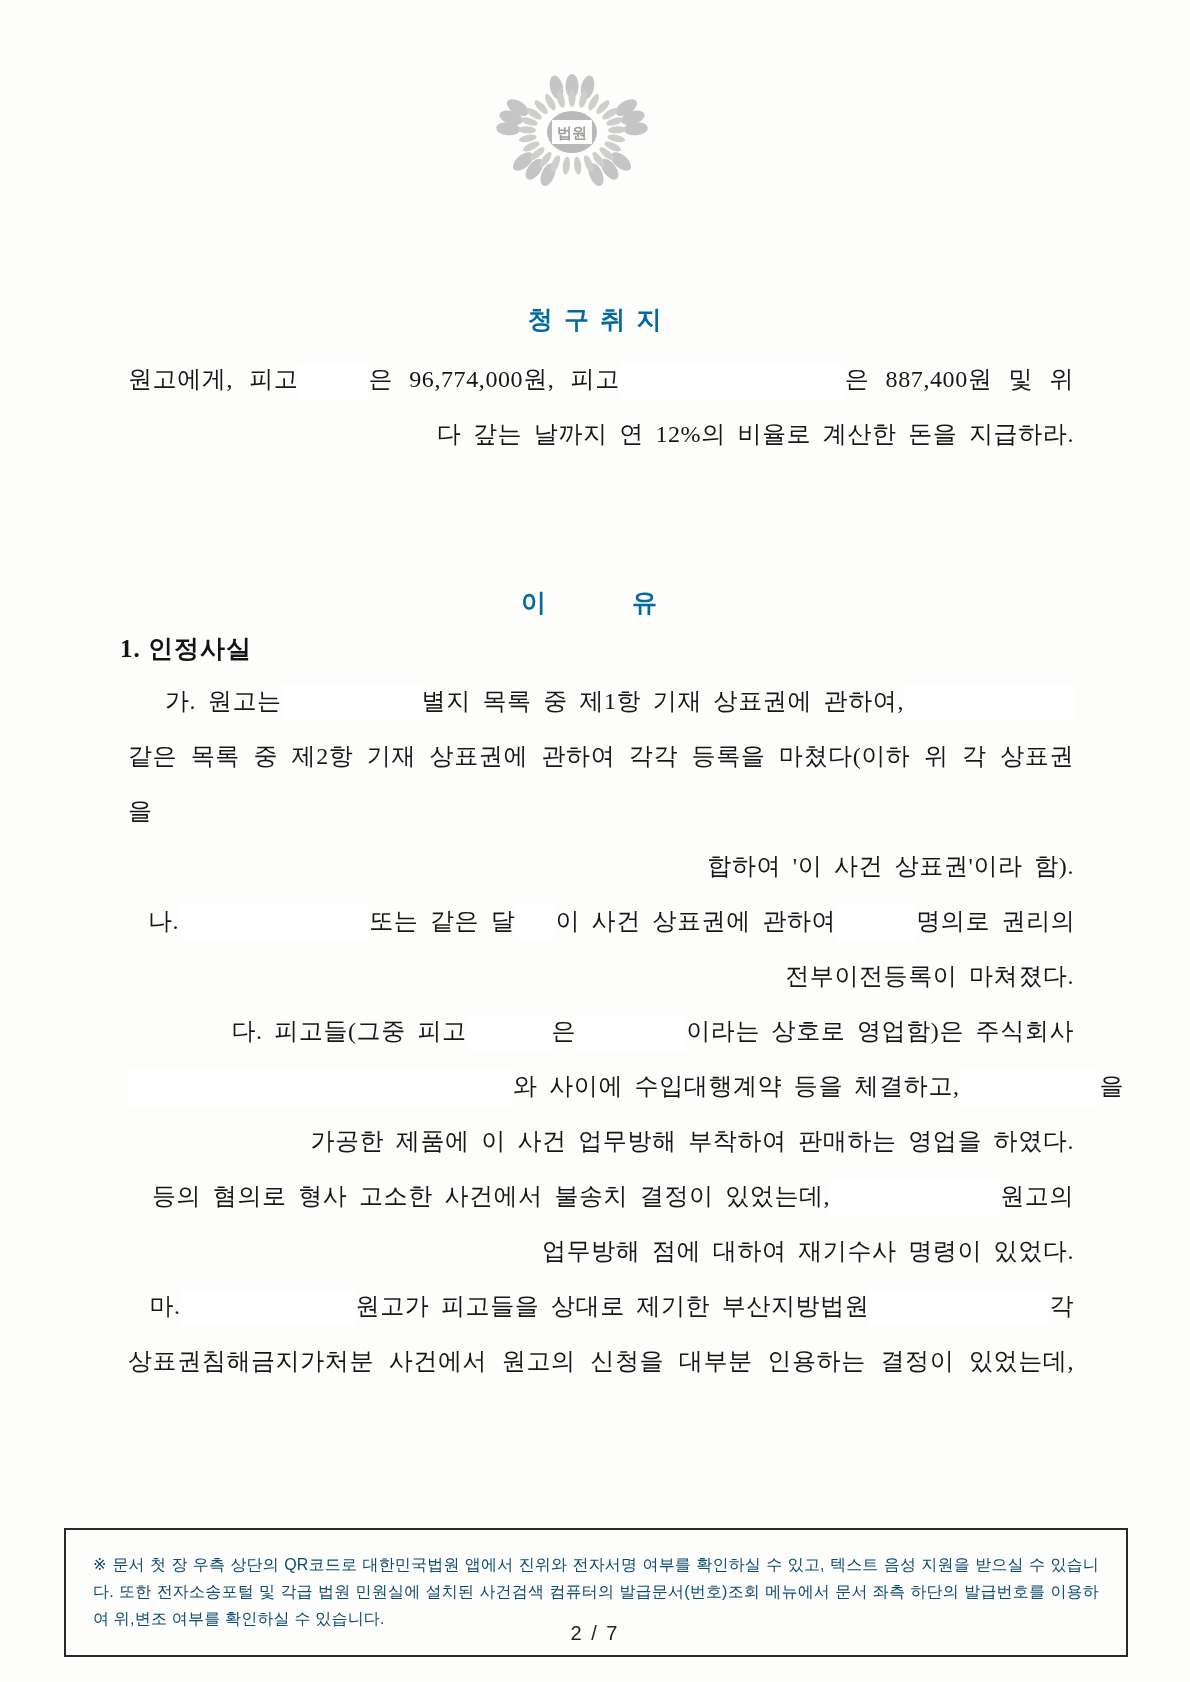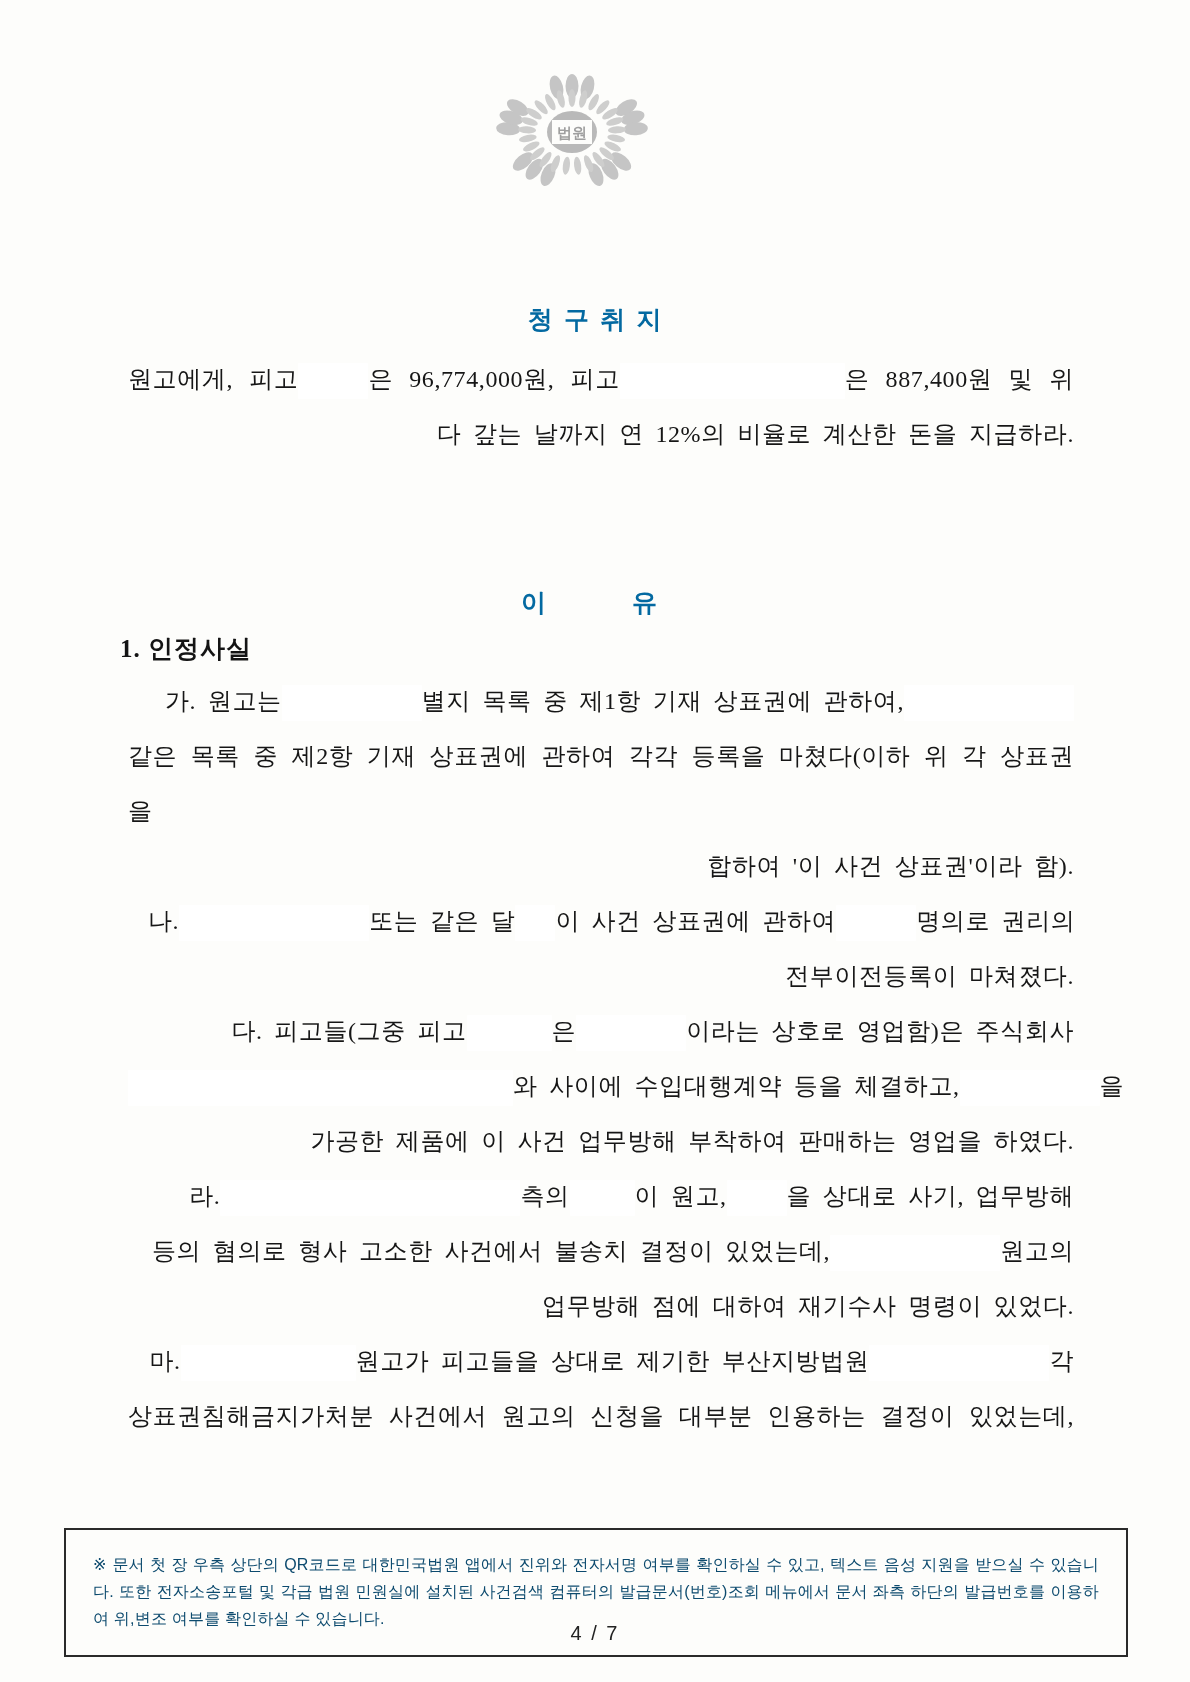--- a/index.html
+++ b/index.html
@@ -124,26 +124,25 @@
 
   <div class="lines reason-lines" id="reason-lines">
       <div class="line indent">가. 원고는<span class="redaction-gap" style="width: 140px;"></span>별지 목록 중 제1항 기재 상표권에 관하여,<span class="redaction-gap" style="width: 170px;"></span></div>
       <div class="line justify">같은 목록 중 제2항 기재 상표권에 관하여 각각 등록을 마쳤다(이하 위 각 상표권을</div>
       <div class="line">합하여 '이 사건 상표권'이라 함).</div>
       <div class="line indent">나.<span class="redaction-gap" style="width: 190px;"></span>또는 같은 달<span class="redaction-gap" style="width: 40px;"></span>이 사건 상표권에 관하여<span class="redaction-gap" style="width: 80px;"></span>명의로 권리의</div>
       <div class="line">전부이전등록이 마쳐졌다.</div>
       <div class="line indent">다. 피고들(그중 피고<span class="redaction-gap" style="width: 85px;"></span>은<span class="redaction-gap" style="width: 110px;"></span>이라는 상호로 영업함)은 주식회사</div>
       <div class="line"><span class="redaction-gap" style="width: 385px;"></span>와 사이에 수입대행계약 등을 체결하고,<span class="redaction-gap" style="width: 140px;"></span>을</div>
       <div class="line">가공한 제품에 이 사건 업무방해 부착하여 판매하는 영업을 하였다.</div>
-      <div class="line indent">라.<span class="redaction-gap" style="width: 300px;"></span>측의<span class="redaction-gap" style="width: 65px;"></span>이 원고,<span class="redaction-gap" style="width: 60px;"></span>을 상대로 사기, 업무방해</div>
       <div class="line">등의 혐의로 형사 고소한 사건에서 불송치 결정이 있었는데,<span class="redaction-gap" style="width: 170px;"></span>원고의</div>
       <div class="line">업무방해 점에 대하여 재기수사 명령이 있었다.</div>
       <div class="line indent">마.<span class="redaction-gap" style="width: 175px;"></span>원고가 피고들을 상대로 제기한 부산지방법원<span class="redaction-gap" style="width: 180px;"></span>각</div>
       <div class="line justify">상표권침해금지가처분 사건에서 원고의 신청을 대부분 인용하는 결정이 있었는데,</div>
     </div>
 
   <div class="footer-box">
     <p>※ 문서 첫 장 우측 상단의 QR코드로 대한민국법원 앱에서 진위와 전자서명 여부를 확인하실 수 있고, 텍스트 음성 지원을 받으실 수 있습니다. 또한 전자소송포털 및 각급 법원 민원실에 설치된 사건검색 컴퓨터의 발급문서(번호)조회 메뉴에서 문서 좌측 하단의 발급번호를 이용하여 위,변조 여부를 확인하실 수 있습니다.</p>
   </div>
 
-  <div class="page-number">4 / 7</div>
+  <div class="page-number">2 / 7</div>
 
 </div>
 
 </body></html>

